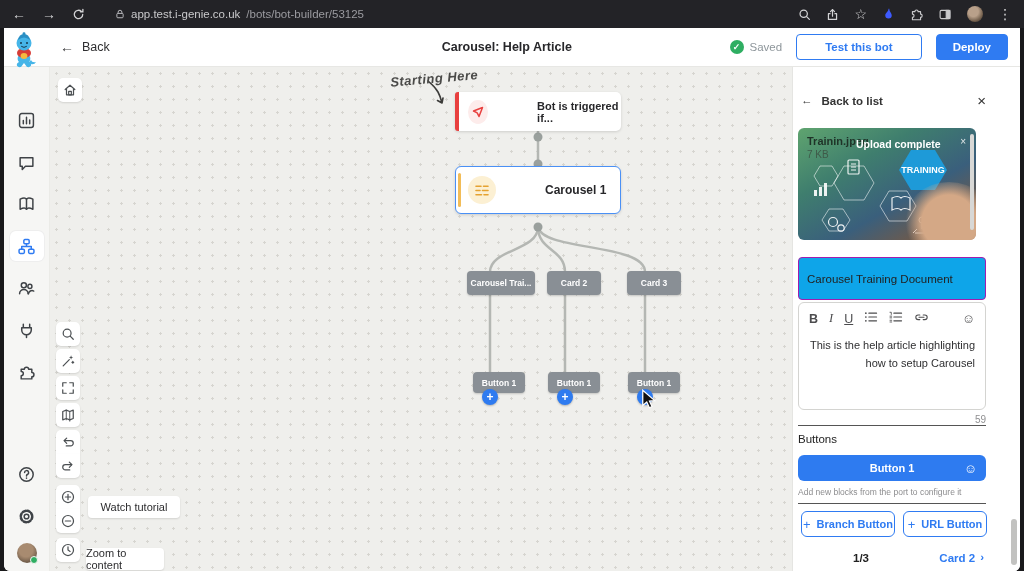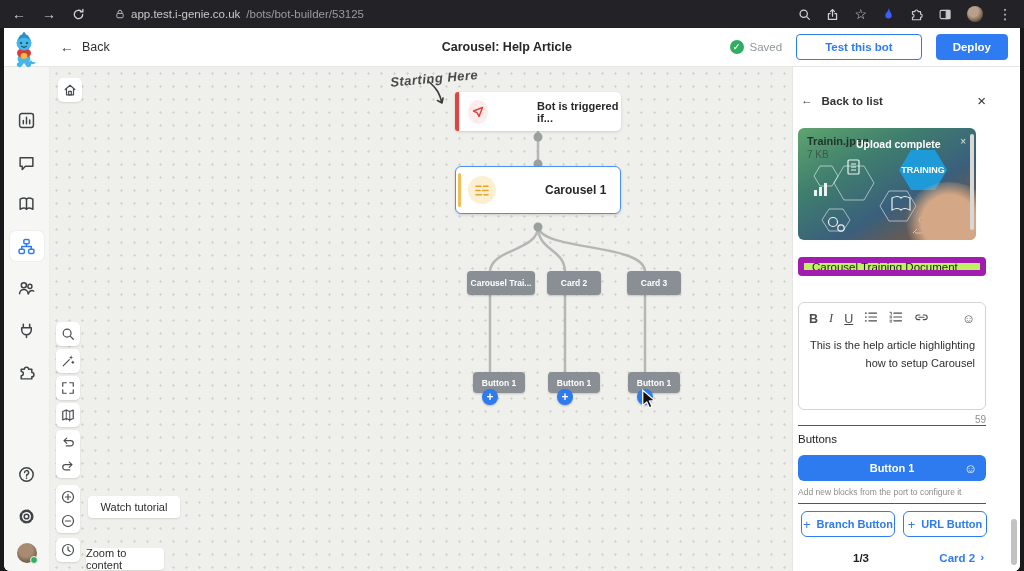--- a/index.html
+++ b/index.html
@@ -102,23 +102,23 @@
   .thumb::after { content:""; position:absolute; right:-18px; bottom:-22px; width:90px; height:80px;
                   border-radius:50%; background:radial-gradient(circle,#d4a886 0 45%, rgba(212,168,134,0) 72%); }
   .thumb svg { position:absolute; left:0; top:0; }
   .thumb-name { position:absolute; left:9px; top:7px; font-size:11px; font-weight:700; color:#1f3328; z-index:2; }
   .thumb-size { position:absolute; left:9px; top:21px; font-size:10px; color:#3f5a49; z-index:2; }
   .thumb-status { position:absolute; left:58px; top:10px; font-size:10.5px; font-weight:700; color:#fff; z-index:2; }
   .thumb-x { position:absolute; right:10px; top:9px; font-size:10px; color:rgba(255,255,255,.85); z-index:2; }
   .thumb-scroll { position:absolute; right:2px; top:6px; width:4px; height:96px; border-radius:2px;
                   background:#d8d8d6; z-index:3; }
 
-  .title-input { position:absolute; left:5px; top:190px; width:188px; height:19px; border:6px solid #a21caf;
+  .title-input { position:absolute; left:5px; top:190px; width:188px; height:43px; border:1px solid #a21caf;
                  border-radius:4px; font-size:11.5px; color:#222; padding:0 8px;
-                 font-family:"Liberation Sans", sans-serif; background:#bef264; }
+                 font-family:"Liberation Sans", sans-serif; background:#0ea5e9; }
 
   .editor { position:absolute; left:5px; top:235px; width:188px; height:108px; border:1px solid #d4d4d1;
             border-radius:6px; background:#fff; }
   .editor-toolbar { display:flex; align-items:center; gap:11px; padding:8px 10px 4px 10px; color:#4c4c4e; }
   .fmt { font-size:12.5px; cursor:pointer; }
   .fmt-b { font-weight:700; }
   .fmt-i { font-style:italic; font-family:"Liberation Serif", serif; }
   .fmt-u { text-decoration:underline; }
   .editor-toolbar svg { stroke:#4c4c4e; fill:none; stroke-width:1.3; stroke-linecap:round; }
   .fmt-smile { margin-left:auto; font-size:13px; color:#4c4c4e; cursor:pointer; }

